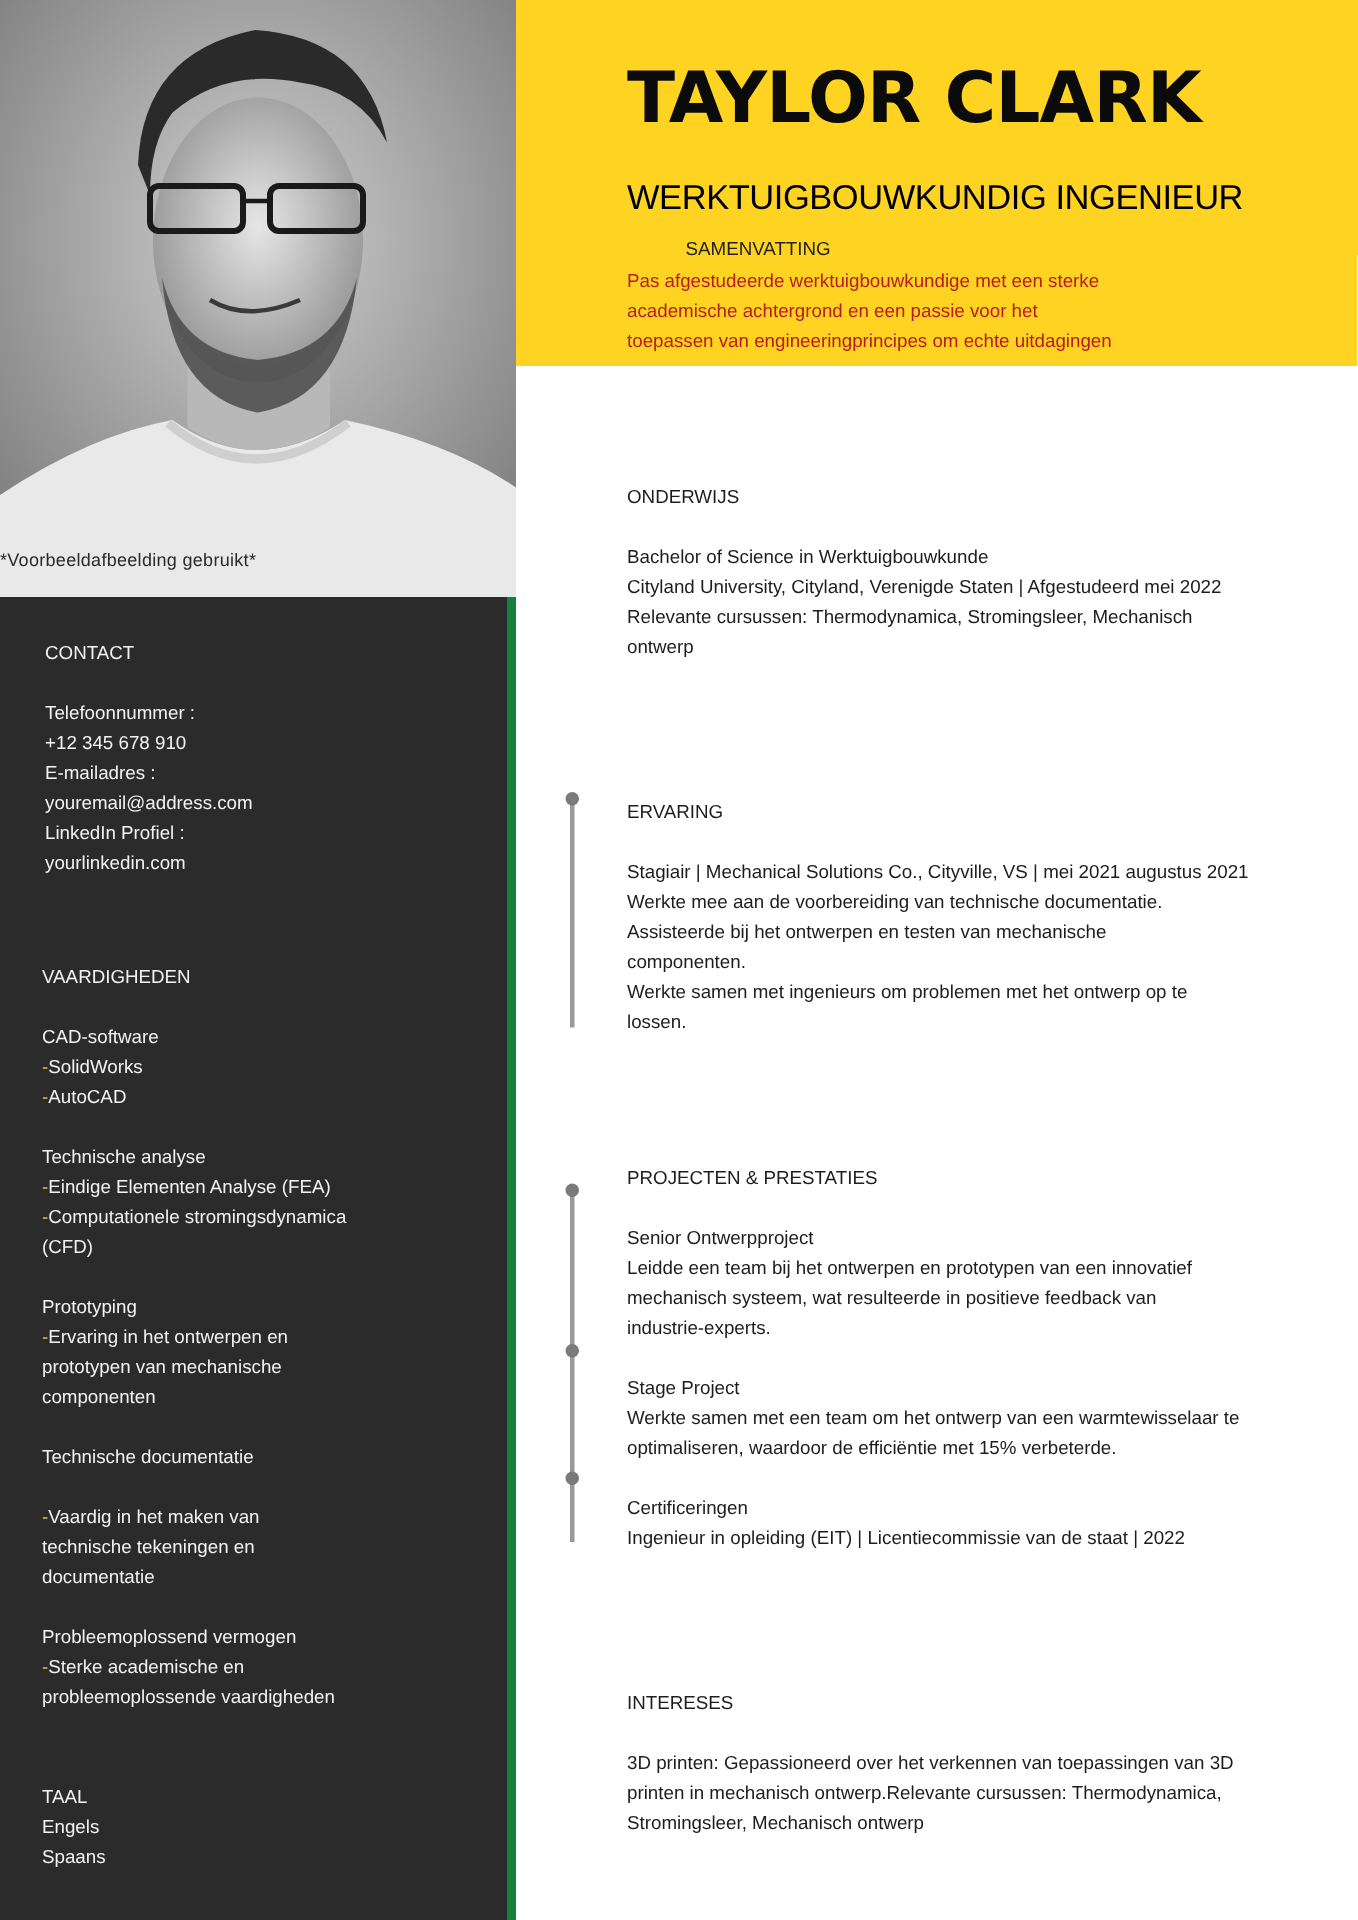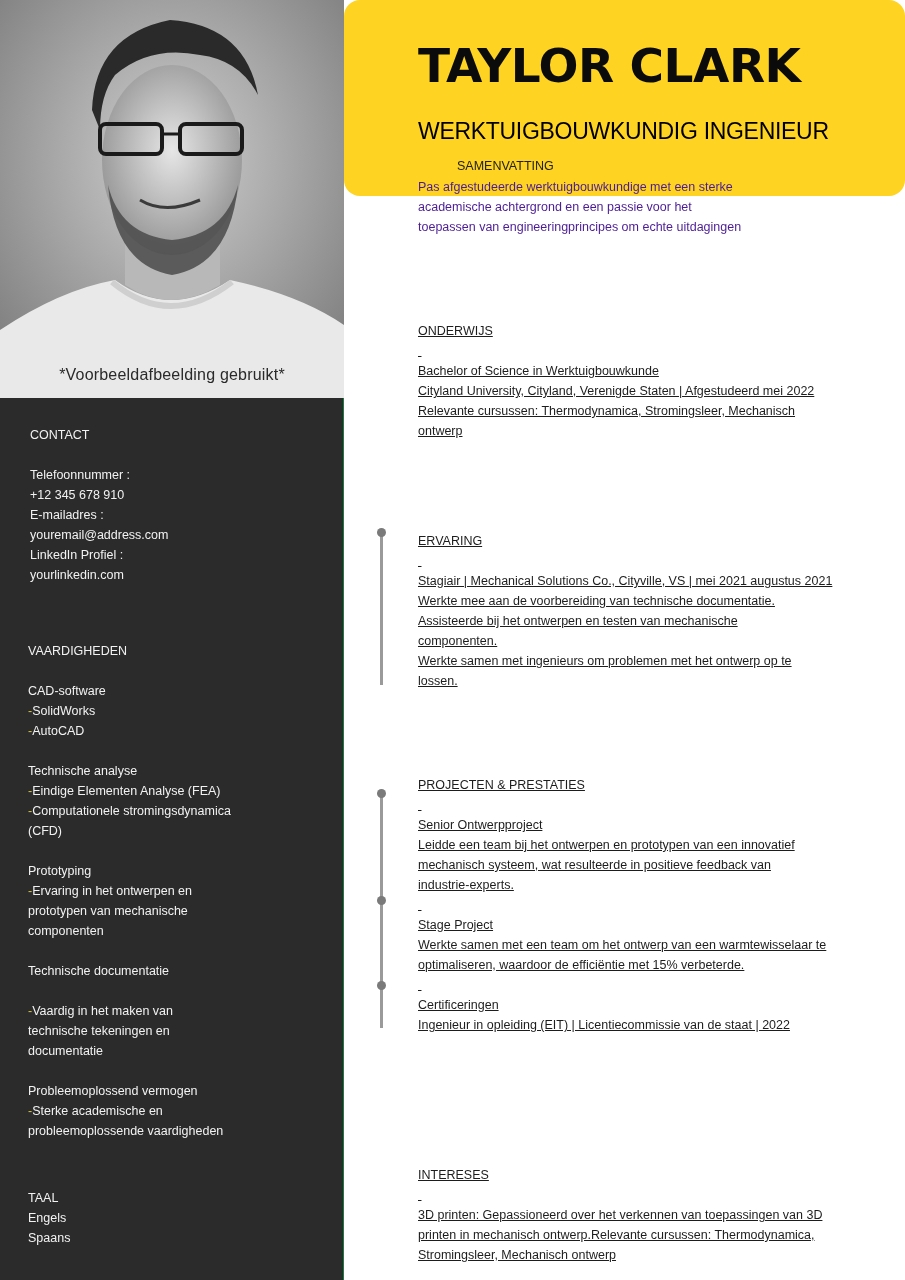--- a/index.html
+++ b/index.html
@@ -6,56 +6,55 @@
     html, body { width: 905px; height: 1280px; overflow: hidden; background: #ffffff; }
     body { position: relative; font-family: "Liberation Sans", "DejaVu Sans", sans-serif; color: #1a1a1a; }
 
     .photo {
       position: absolute; left: 0; top: 0; width: 344px; height: 398px;
       background: radial-gradient(ellipse 60% 55% at 52% 40%, #d9d9d9 0%, #a8a8a8 55%, #7a7a7a 100%);
       overflow: hidden;
     }
     .photo svg { position: absolute; left: 0; top: 0; }
     .photo-caption {
-      position: absolute; left: 0; right: 0; top: 366px; text-align: center;
-      font-size: 16px; color: #2a2a2a; letter-spacing: 0.2px;
+      position: absolute; left: 0; right: 0; top: 366px; text-align: left;
+      font-size: 12px; color: #2a2a2a; letter-spacing: 0.2px;
     }
 
     .header {
-      position: absolute; left: 344px; top: 0; width: 561px; height: 196px;
+      position: absolute; left: 344px; top: 0; width: 561px; height: 244px;
       background: #fed322;
-      border-radius: 16px;
     }
     .name {
       position: absolute; left: 74px; top: 38px;
       font-family: "DejaVu Sans", sans-serif; font-weight: bold;
       font-size: 47px; letter-spacing: -0.5px; color: #0b0b0b; white-space: nowrap;
     }
     .title {
       position: absolute; left: 74px; top: 118px;
       font-size: 23px; color: #000000; letter-spacing: -0.3px; white-space: nowrap;
     }
     .summary-label {
       position: absolute; left: 74px; top: 159px; font-size: 12.5px; color: #222; margin-left: 39px;
     }
     .summary-text {
       position: absolute; left: 74px; top: 177px; width: 340px;
-      font-size: 12.5px; line-height: 20px; color: #4c1d95;
+      font-size: 12.5px; line-height: 20px; color: #b91c1c;
     }
 
     .sidebar {
       position: absolute; left: 0; top: 398px; width: 344px; height: 882px;
-      background: #2b2b2b; border-right: 1px solid #15803d;
+      background: #2b2b2b; border-right: 6px solid #15803d;
       color: #f2f2f2; font-size: 12.5px; line-height: 20px;
     }
     .sb-block { position: absolute; }
     .dash { color: #d4c24a; }
     .sb-line { display: block; white-space: nowrap; }
 
-    .main { position: absolute; left: 418px; width: 430px; font-size: 12.5px; line-height: 20px; color: #1d1d1d; text-decoration: underline; }
+    .main { position: absolute; left: 418px; width: 430px; font-size: 12.5px; line-height: 20px; color: #1d1d1d; }
     .sec-title { display: block; }
     .line { display: block; }
 
     .timeline-line { position: absolute; width: 3px; background: #9a9a9a; left: 380px; }
     .timeline-dot { position: absolute; width: 9px; height: 9px; border-radius: 50%; background: #7a7a7a; left: 377px; }
   </style>
 </head>
 <body>
 
 <div class="photo">
@@ -187,19 +186,19 @@
   <span class="line">industrie-experts.</span>
   <span class="line">&nbsp;</span>
   <span class="line">Stage Project</span>
   <span class="line" style="white-space:nowrap;">Werkte samen met een team om het ontwerp van een warmtewisselaar te</span>
   <span class="line">optimaliseren, waardoor de efficiëntie met 15% verbeterde.</span>
   <span class="line">&nbsp;</span>
   <span class="line">Certificeringen</span>
   <span class="line" style="white-space:nowrap;">Ingenieur in opleiding (EIT) | Licentiecommissie van de staat | 2022</span>
 </div>
 
-<div class="main" style="top:1125px;margin-top:40px;">
+<div class="main" style="top:1125px;">
   <span class="sec-title">INTERESES</span>
   <span class="line">&nbsp;</span>
   <span class="line" style="white-space:nowrap;">3D printen: Gepassioneerd over het verkennen van toepassingen van 3D</span>
   <span class="line" style="white-space:nowrap;">printen in mechanisch ontwerp.Relevante cursussen: Thermodynamica,</span>
   <span class="line">Stromingsleer, Mechanisch ontwerp</span>
 </div>
 
 </body></html>

